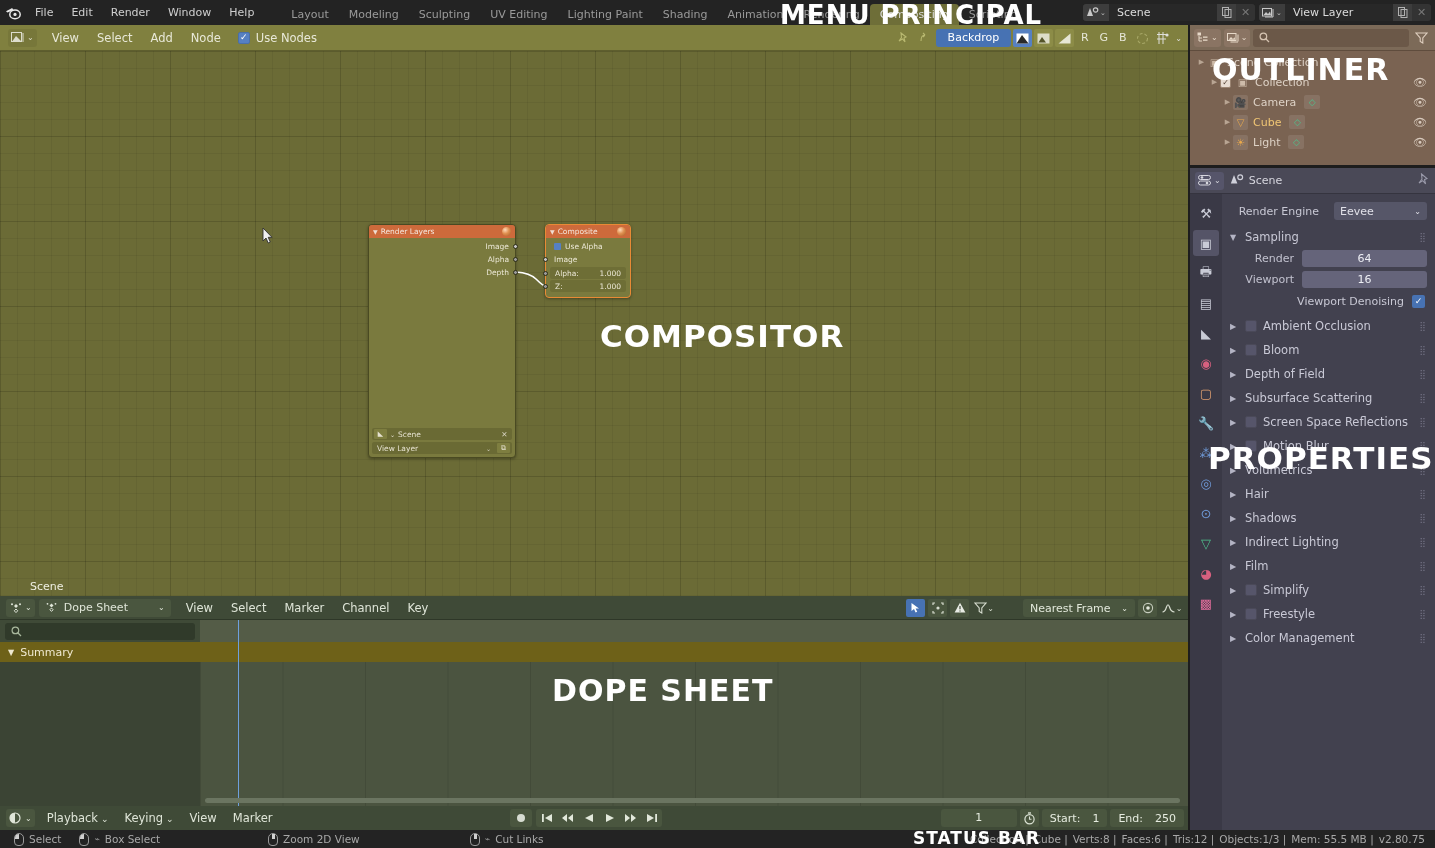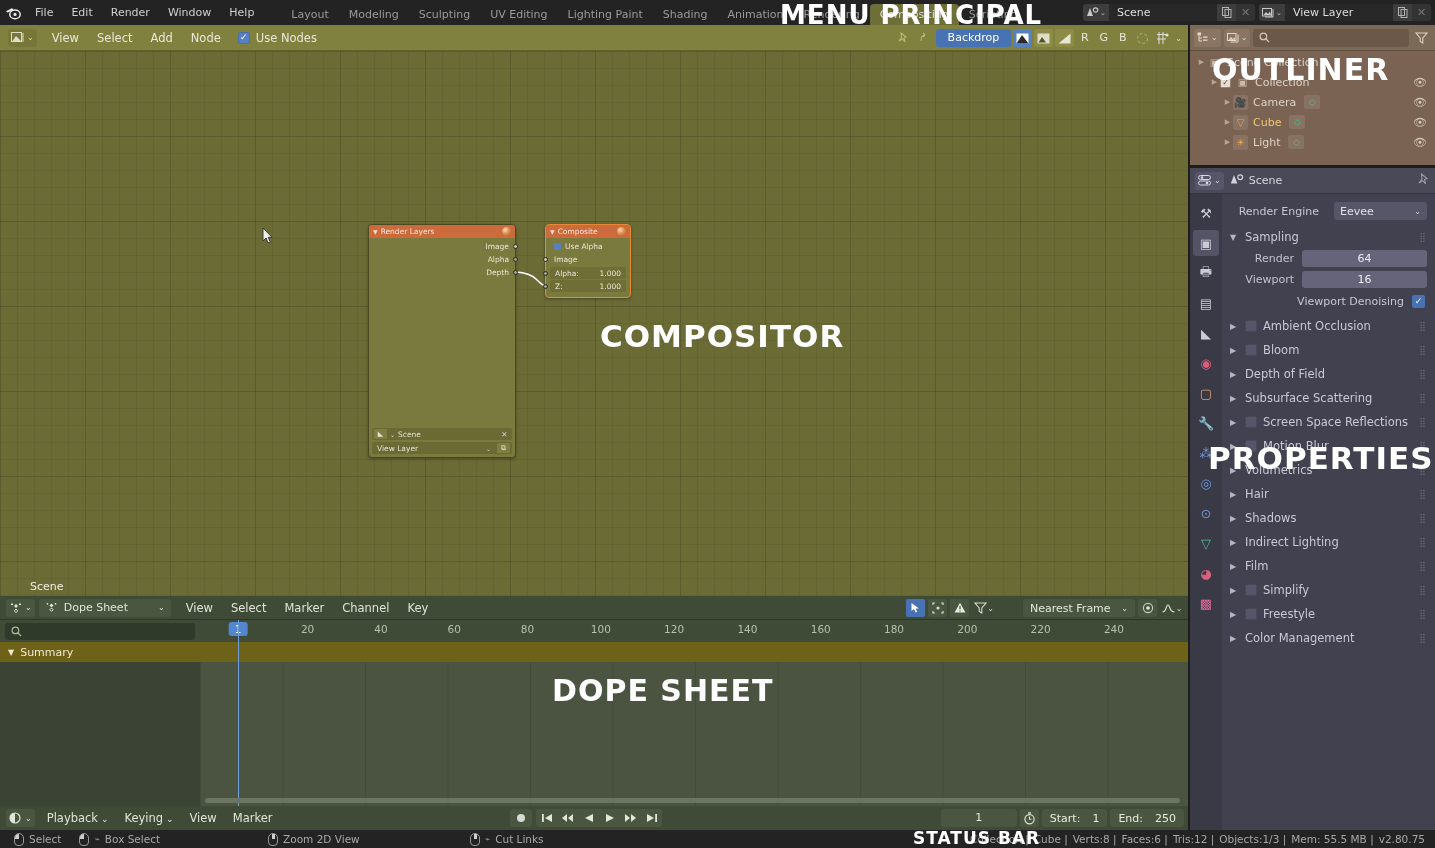--- a/index.html
+++ b/index.html
@@ -746,35 +746,20 @@
 
     <div id="ds-search">
       <div class="ds-searchbox">
         <svg width="11" height="11" viewBox="0 0 11 11">
             <circle cx="4.4" cy="4.4" r="3.3" fill="none" stroke="#a8b79c" stroke-width="1.2"></circle>
             <path d="M7 7 L10 10" stroke="#a8b79c" stroke-width="1.3"></path>
           </svg>
       </div>
     </div>
 
-    <div id="ds-ruler">
-        <div class="frame-badge" style="left: 38px;">1</div>
-        <div class="tick" style="left: 107.635px;">20</div>
-        <div class="tick" style="left: 180.935px;">40</div>
-        <div class="tick" style="left: 254.235px;">60</div>
-        <div class="tick" style="left: 327.535px;">80</div>
-        <div class="tick" style="left: 400.835px;">100</div>
-        <div class="tick" style="left: 474.135px;">120</div>
-        <div class="tick" style="left: 547.435px;">140</div>
-        <div class="tick" style="left: 620.735px;">160</div>
-        <div class="tick" style="left: 694.035px;">180</div>
-        <div class="tick" style="left: 767.335px;">200</div>
-        <div class="tick" style="left: 840.635px;">220</div>
-        <div class="tick" style="left: 913.935px;">240</div>
-      </div>
 
     <div id="ds-channels">
       <div class="ch-row summary">
         <span style="font-size:8px;">▼</span>
         <span>Summary</span>
       </div>
     </div>
 
     <div id="ds-grid">
       <div id="ds-summary-band"></div>

